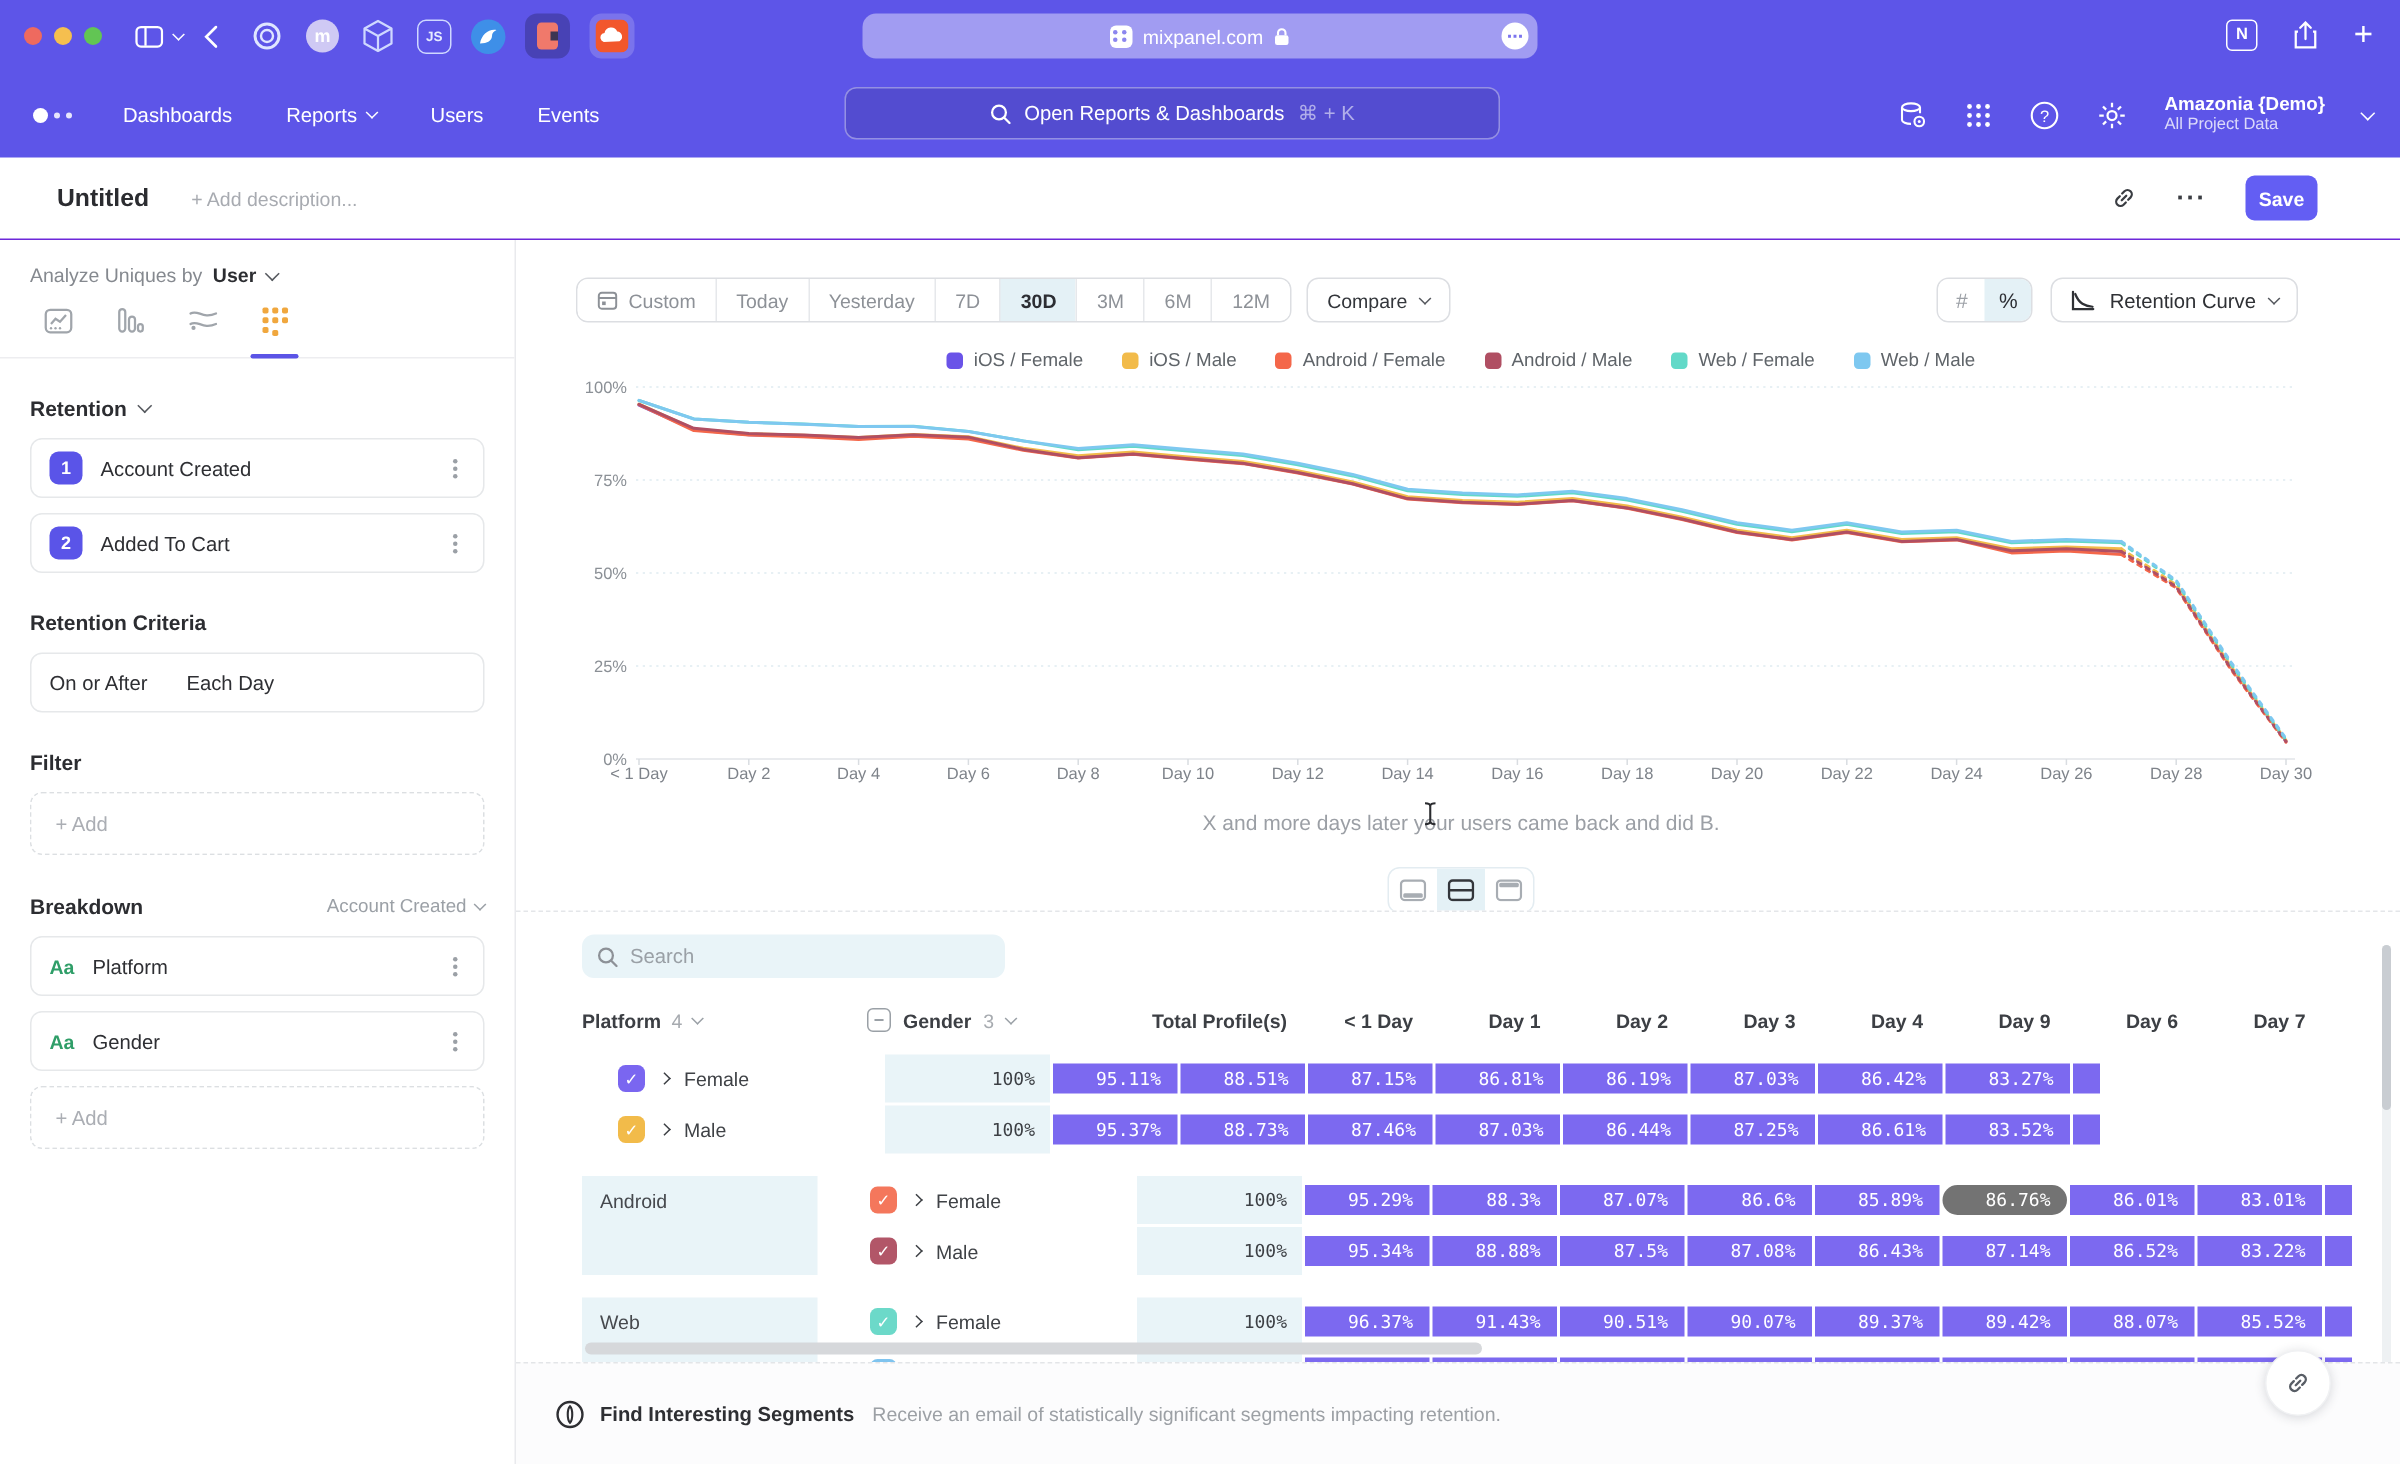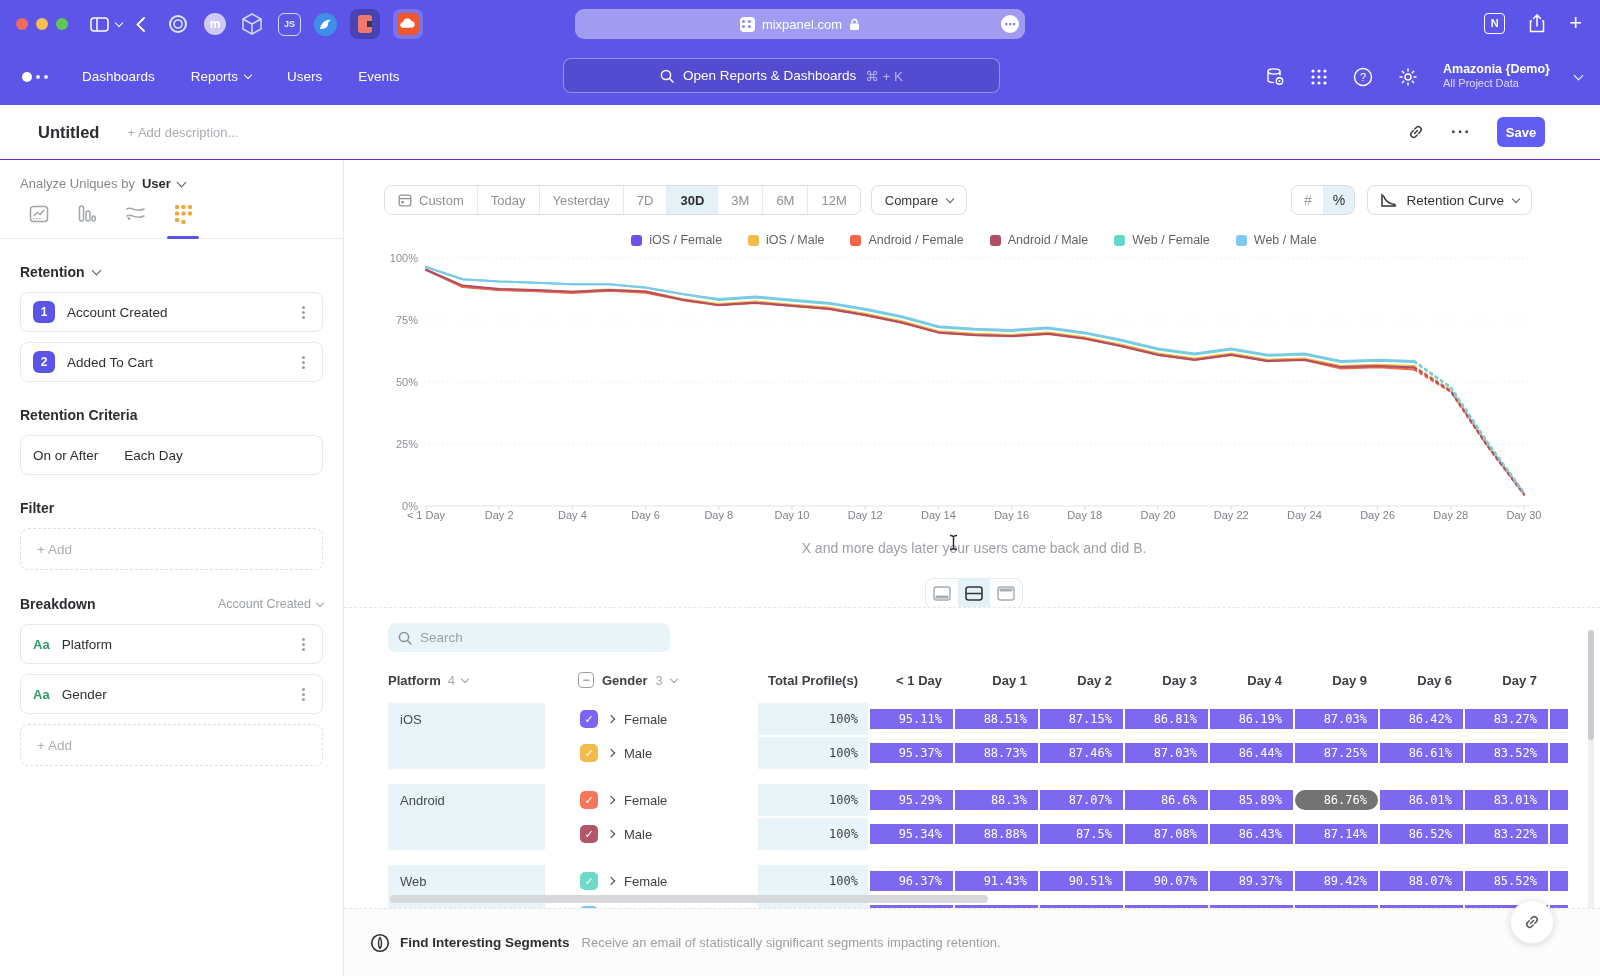--- a/index.html
+++ b/index.html
@@ -618,23 +618,20 @@
               <span class="hc-day">Day 2</span>
               <span class="hc-day">Day 3</span>
               <span class="hc-day">Day 4</span>
               <span class="hc-day">Day 9</span>
               <span class="hc-day">Day 6</span>
               <span class="hc-day">Day 7</span>
             </span>
         </div>
         <div class="t-body" id="t-body">
             <div class="t-group">
-              <div class="plat-col">
-                <div class="plat-block">iOS</div>
-              </div>
               <div>
                 <div class="t-row">
                   <div class="g-cell">
                     <span class="cb" style="background: rgb(122, 102, 240);">✓</span>
                     <span class="chv right" style="border-color: rgb(60, 63, 68); width: 5px; height: 5px;"></span>
                     <span>Female</span>
                   </div>
                   <div class="total-cell">100%</div>
                   <div class="val-cell" style="background: rgb(124, 105, 240);">95.11%</div>
                   <div class="val-cell" style="background: rgb(124, 105, 240);">88.51%</div>

